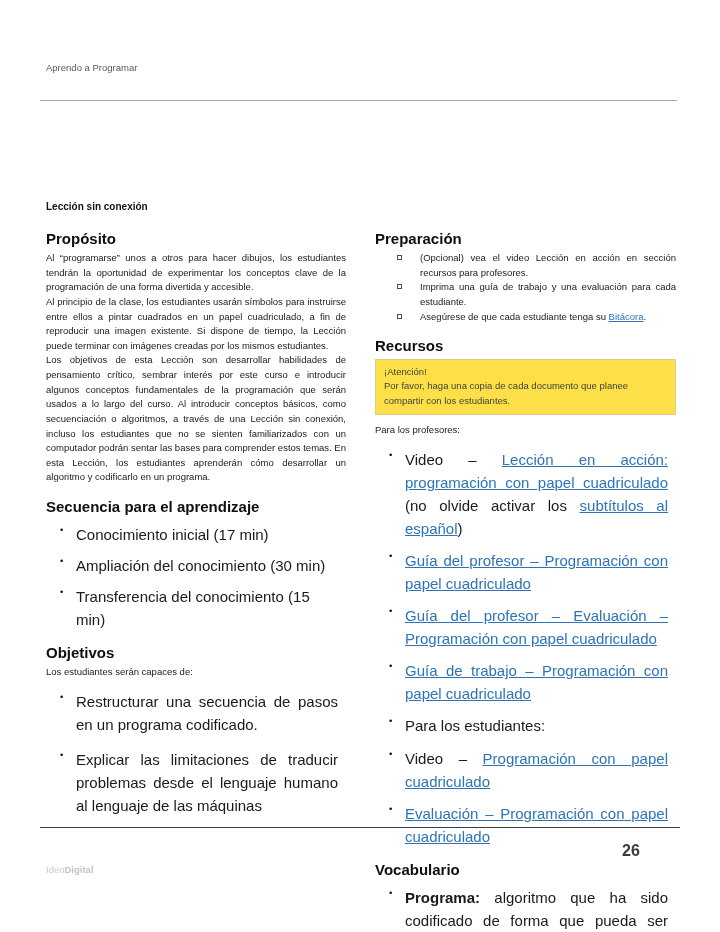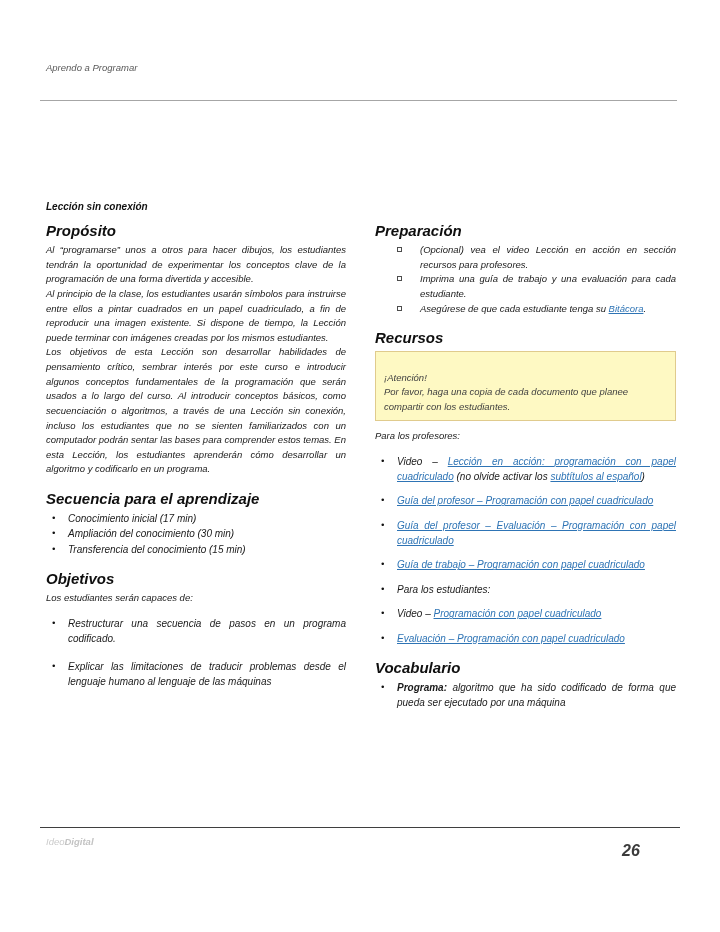--- a/index.html
+++ b/index.html
@@ -1,65 +1,65 @@
 <!DOCTYPE html>
 <html><head>
 <meta charset="utf-8">
 <style>
   * { margin:0; padding:0; box-sizing:border-box; }
   html,body { background:#ffffff; }
   body { font-family:"Liberation Sans", sans-serif; color:#1a1a1a; }
   .page {
     position:relative; width:720px; height:932px; background:#fff;
-    margin:0 auto; overflow:hidden;font-style:italic;
+    margin:0 auto; overflow:hidden;
   }
   .doc-header { position:absolute; left:46px; top:62px; font-size:9.5px; color:#595959; }
   .header-rule { position:absolute; left:40px; right:43px; top:100px; border:none; border-top:1px solid #a6a6a6; }
 
   .title {
     position:absolute; left:45px; top:110px; width:520px;
     font-size:27px; font-weight:bold; line-height:37px; color:#2398d8;
     letter-spacing:-0.2px;
   }
   .subtitle { position:absolute; left:46px; top:201px; font-size:10px; font-weight:bold; color:#111; }
 
   .columns { position:absolute; left:46px; top:222px; width:630px; display:flex; }
   .col-left  { width:300px; margin-right:29px; }
   .col-right { width:301px; }
 
   h2.sec { font-size:15px; font-weight:bold; color:#0f0f0f; margin:13px 0 4px 0; }
-  h2.sec.first { margin-top:0; }
+  h2.sec.first { margin-top:8px; }
 
   .body-text { font-size:9.5px; line-height:1.54; text-align:justify; color:#1a1a1a; }
   p.body-text { margin:0; }
 
   ul.dot-list { list-style:none; }
-  ul.dot-list > li { position:relative; padding-left:22px; font-size:10px; line-height:1.54; margin:0; }
+  ul.dot-list > li { position:relative; padding-left:22px; font-size:15px; line-height:1.54; margin:8px; }
   ul.dot-list > li::before { content:"•"; position:absolute; left:6px; top:0; font-size:9.5px; color:#111; }
   ul.dot-list.spaced > li { margin-bottom:12px; text-align:justify; }
   ul.dot-list.res > li { margin-bottom:9px; text-align:justify; }
   ul.dot-list.vocab > li { margin-bottom:2px; text-align:justify; }
 
   ul.check-list { list-style:none; }
   ul.check-list > li { position:relative; padding-left:45px; font-size:9.5px; line-height:1.54; text-align:justify; }
   .cb { position:absolute; left:22px; top:4px; width:5px; height:5px; border:1px solid #4d4d4d; background:#fff; display:inline-block; }
 
   a.doc-link { color:#2e74b5; text-decoration:underline; cursor:pointer; }
 
   .attention-box {
-    border:1px solid #e0cb8d; padding:19px 8px 6px 8px; margin:5px 0 8px 0;
-    font-size:9.5px; line-height:1.5; color:#3f3f3f; background:#fef9c3;
+    border:1px solid #e0cb8d; padding:5px 8px 6px 8px; margin:5px 0 8px 0;
+    font-size:9.5px; line-height:1.5; color:#3f3f3f; background:#fde047;
   }
   .attention-box .line1 { display:block; }
 
   .intro-line { font-size:9.5px; line-height:1.54; margin:2px 0 10px 0; }
   .vocab-term { font-weight:bold; }
 
   .footer-rule { position:absolute; left:40px; right:40px; top:827px; border:none; border-top:1.5px solid #3f3f3f; }
-  .footer-brand { position:absolute; left:46px; top:836px; font-size:9.5px; color:#cbcbcb; }
+  .footer-brand { position:absolute; left:46px; top:864px; font-size:9.5px; color:#cbcbcb; }
   .footer-brand .bold-part { font-weight:bold; color:#c3c3c3; }
   .footer-page { position:absolute; left:622px; top:842px; font-size:16px; font-weight:bold; color:#3b3b3b; }
 </style>
 </head>
 <body>
 
 <div class="page">
 
   <div class="doc-header">Aprendo a Programar</div>
   <hr class="header-rule">

